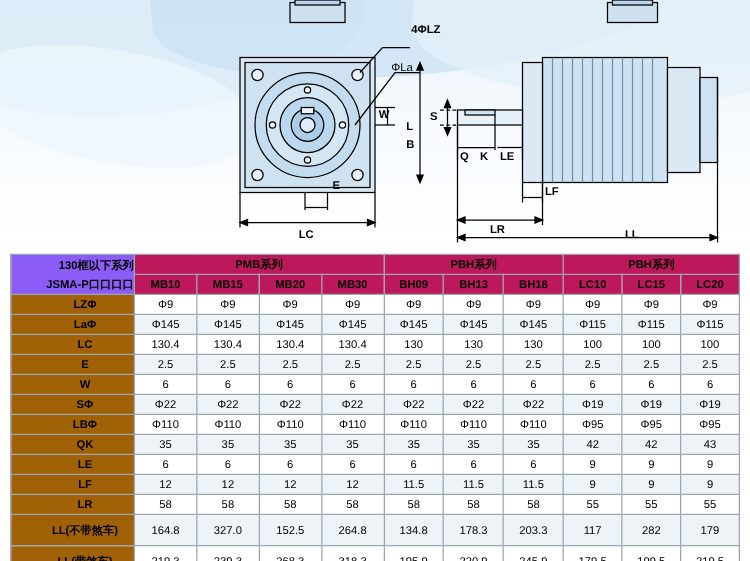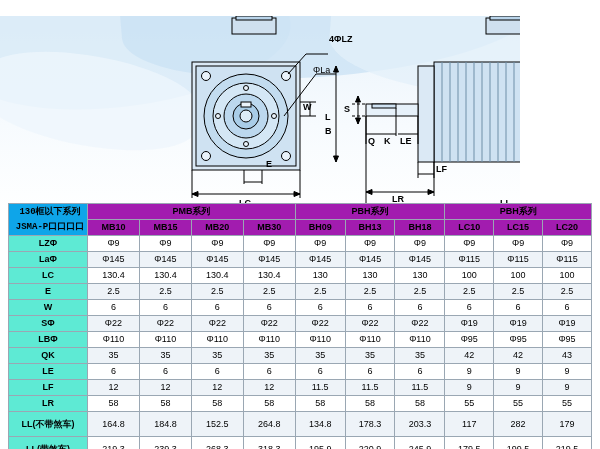--- a/index.html
+++ b/index.html
@@ -7,49 +7,48 @@
     width:600px;height:449px;
     background:#ffffff;
     font-family:"Liberation Sans", sans-serif;
     font-size:9px;
     color:#000;
     position:relative;
     overflow:hidden;
   }
   
   #drawing{
-    position:absolute;left:0;top:0;width:520px;height:200px;
+    position:absolute;left:0;top:0;width:600px;height:200px;
     background:linear-gradient(180deg,#eaf3fb 0%,#f7fbfe 55%,#ffffff 100%);
     overflow:hidden;
-    margin-top:16px;
   }
   .swoosh{
     position:absolute;
     background:#d7e9f7;
     opacity:.75;
     border-radius:50%/40%;
   }
   .sw1{left:-40px;top:-60px;width:330px;height:150px;transform:rotate(-8deg);}
   .sw2{left:120px;top:-80px;width:420px;height:140px;transform:rotate(-5deg);background:#c9e2f4;}
   .sw3{left:330px;top:-40px;width:320px;height:120px;transform:rotate(4deg);background:#e3f0fa;}
   .sw4{left:-20px;top:40px;width:220px;height:90px;transform:rotate(10deg);background:#eef6fc;}
 
   
   .lbl{position:absolute;font-size:9px;color:#000;white-space:nowrap;}
   .lbl.b{font-weight:bold;}
 
   
   #tablewrap{position:absolute;left:8px;top:203px;width:584px;}
   table{border-collapse:collapse;width:584px;font-size:9px;}
   th,td{border:1px solid #9aa7b3;text-align:center;padding:0;height:15px;line-height:15px;}
-  .hdr{background:#a21caf;font-weight:bold;}
-  .rowlbl{background:#5eead4;font-weight:bold;width:78px;}
+  .hdr{background:#be185d;font-weight:bold;}
+  .rowlbl{background:#a16207;font-weight:bold;width:78px;padding-left:20px;}
   td.val{background:#ffffff;}
   tr.alt td.val{background:#eef3f8;text-align:center;}
-  .corner{background:#0ea5e9;text-align:center;padding-left:4px;font-weight:bold;font-family:Liberation Mono, monospace;}
+  .corner{background:#8b5cf6;text-align:right;padding-left:4px;font-weight:bold;}
   .tall{height:24px;line-height:12px;}
 </style>
 </head>
 <body>
 
 <div id="drawing">
 
   <div class="swoosh sw1"></div>
   <div class="swoosh sw2"></div>
   <div class="swoosh sw3"></div>
@@ -348,21 +347,21 @@
         <td class="val">58</td>
         <td class="val">58</td>
         <td class="val">58</td>
         <td class="val">55</td>
         <td class="val">55</td>
         <td class="val">55</td>
       </tr>
       <tr class="alt">
         <td class="rowlbl tall">LL(不带煞车)</td>
         <td class="val tall">164.8</td>
-        <td class="val tall">184.8</td>
+        <td class="val tall">327.0</td>
         <td class="val tall">152.5</td>
         <td class="val tall">264.8</td>
         <td class="val tall">134.8</td>
         <td class="val tall">178.3</td>
         <td class="val tall">203.3</td>
         <td class="val tall">117</td>
         <td class="val tall">282</td>
         <td class="val tall">179</td>
       </tr>
       <tr>

